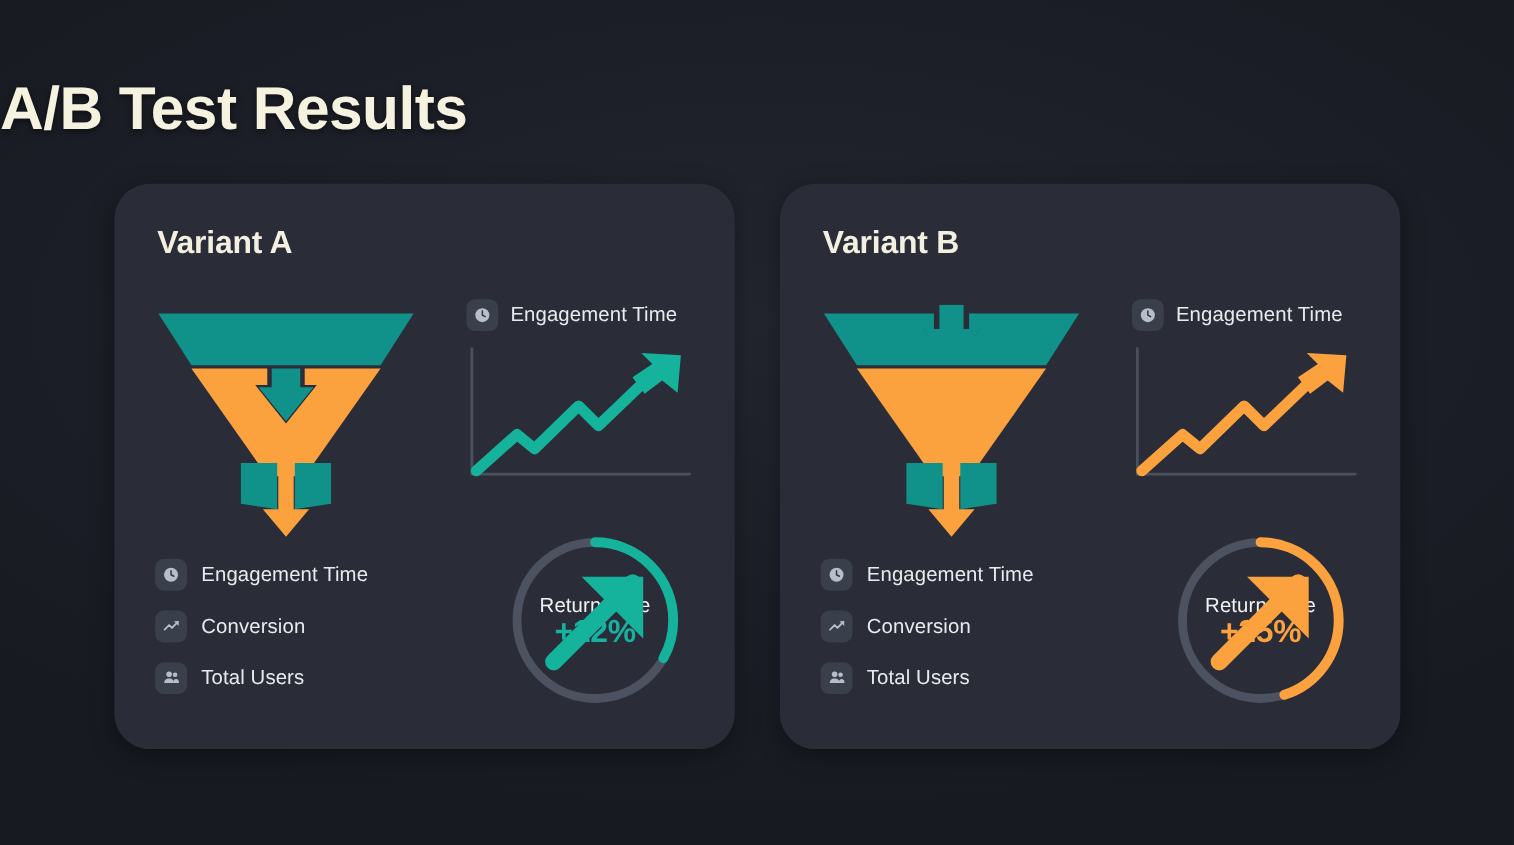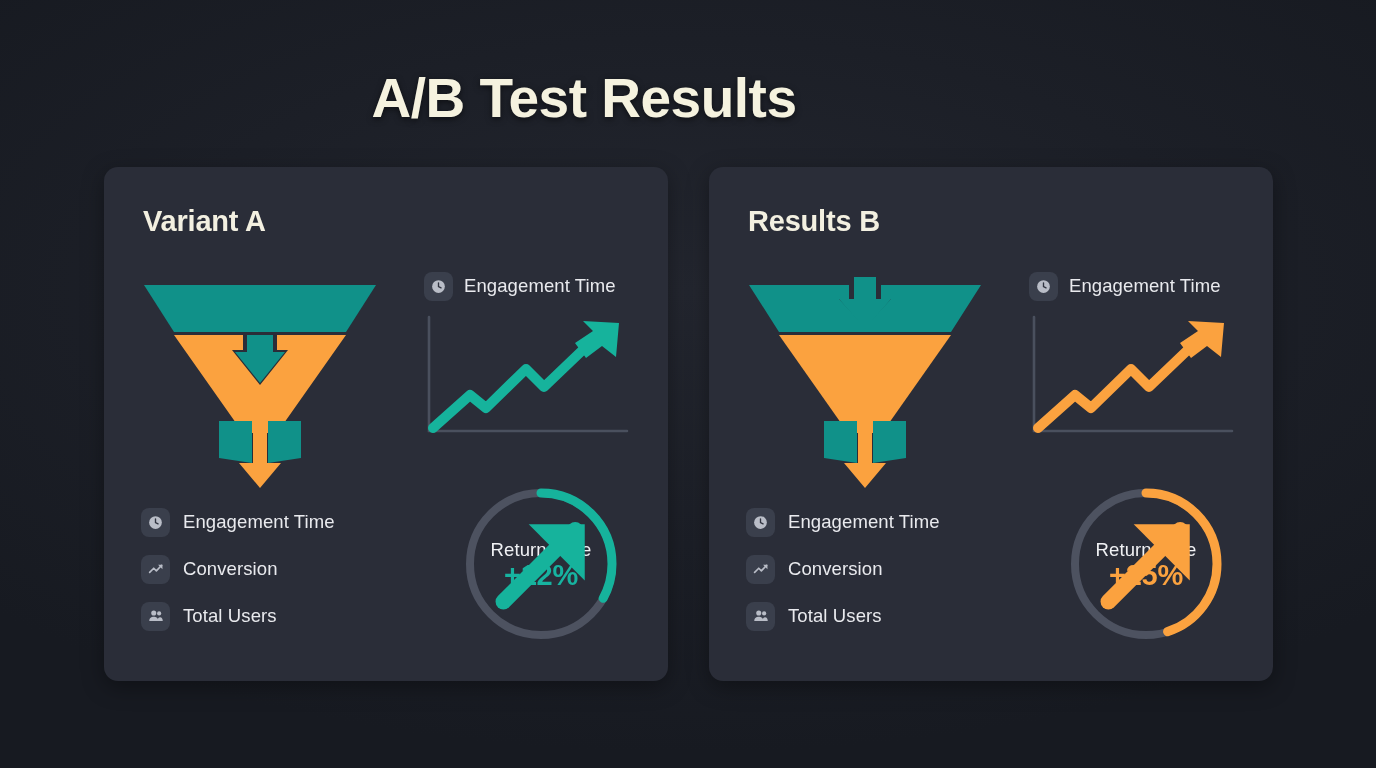--- a/index.html
+++ b/index.html
@@ -30,35 +30,34 @@
     z-index: 1;
     width: 1376px;
     height: 768px;
   }
 
   .page-title {
     position: absolute;
     top: 66px;
     left: 0;
     width: 1168px;
-    text-align: center;
     font-size: 55px;
     font-weight: bold;
     letter-spacing: -0.5px;
     color: #f5f2df;
     text-shadow: 0 2px 6px rgba(0,0,0,0.55);
   }
 
   .card {
     position: absolute;
     top: 167px;
     width: 564px;
     height: 514px;
     background: #2a2d38;
-    border-radius: 14px;
+    border-radius: 32px;
     box-shadow: 0 6px 22px rgba(0,0,0,0.35);
   }
   .card-a { left: 104px; }
   .card-b { left: 709px; }
 
   .card-title {
     position: absolute;
     top: 38px;
     left: 39px;
     font-size: 29px;
@@ -263,21 +262,21 @@
             <path d="M10.2 6.2 L18.4 6.2 L18.4 14.4 Z" fill="#16b39c"></path>
           </svg>
         </span>
         <span class="donut-title">Return Rate</span>
         <span class="donut-value" style="color:#17b3a0">+12%</span>
       </div>
     </div>
   </div>
 
   <div class="card card-b">
-    <div class="card-title">Results B</div>
+    <div class="card-title">Variant B</div>
 
     <div class="funnel-wrap">
       <svg viewBox="0 0 240 215" xmlns="http://www.w3.org/2000/svg">
 
         <path d="M4 8 L104 8 L104 22 L94 22 L120 50 L146 22 L136 22 L136 8 L236 8 L206 55 L34 55 Z" fill="#109189"></path>
 
         <path d="M109 0 L131 0 L131 22 L146 22 L120 52 L94 22 L109 22 Z" fill="#109189"></path>
 
         <path d="M34 58 L206 58 L137 156 L103 156 Z" fill="#fba23f"></path>
 

